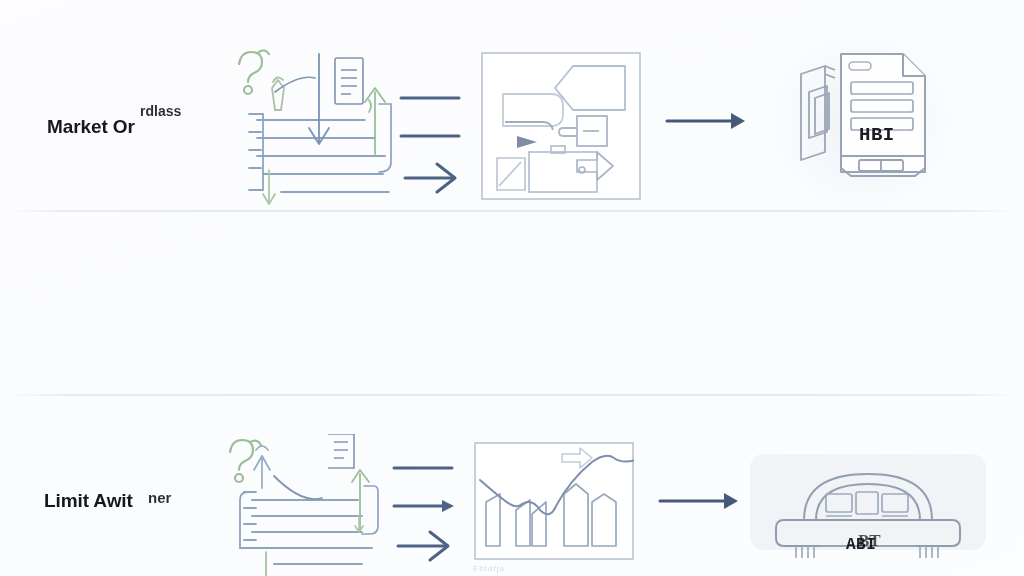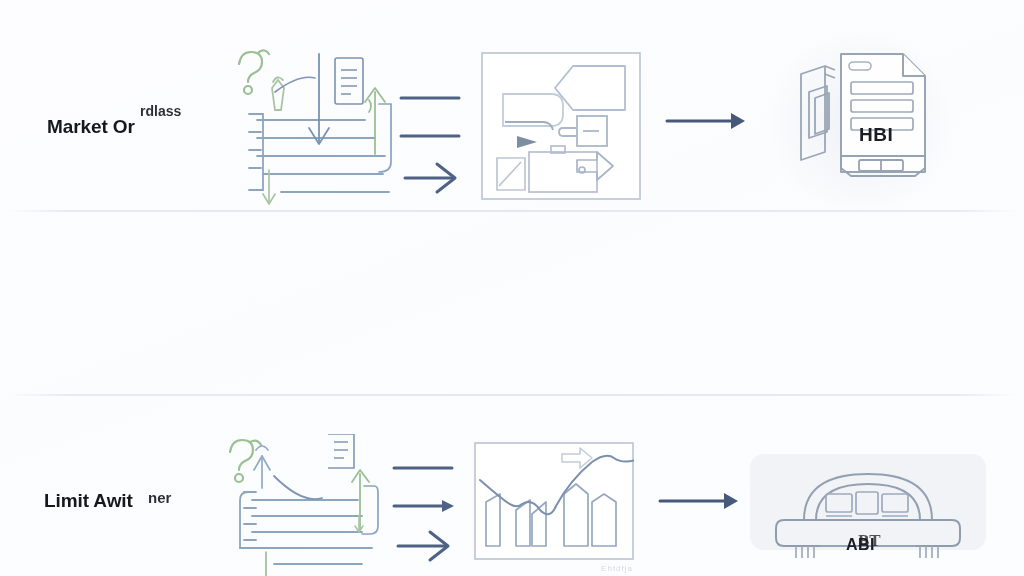--- a/index.html
+++ b/index.html
@@ -77,38 +77,38 @@
     position: absolute;
   }
   .endcap {
     position: absolute;
   }
   .caption {
     position: absolute;
     font-size: 8px;
     color: #d4d9e0;
     letter-spacing: 1px;
-    text-align: right;
+    text-align: left;
     width: 160px;
   }
   .cap-2 { left: 473px; top: 372px; }
 
   .glow {
     position: absolute;
     border-radius: 50%;
     background: radial-gradient(circle, rgba(238,241,245,0.95) 0%, rgba(245,247,250,0.6) 55%, rgba(255,255,255,0) 74%);
   }
   .plate {
     position: absolute;
     background: #f1f3f6;
     border-radius: 14px;
   }
   .brand {
     position: absolute;
-    font-family: Liberation Sans, sans-serif;
+    font-family: Liberation Mono, monospace;
     font-weight: bold;
     color: #1b1d22;
     letter-spacing: 0.5px;
     white-space: nowrap;
   }
   .brand-ghost {
     position: absolute;
     font-family: "Liberation Serif", serif;
     font-weight: bold;
     color: #6f7c8d;

